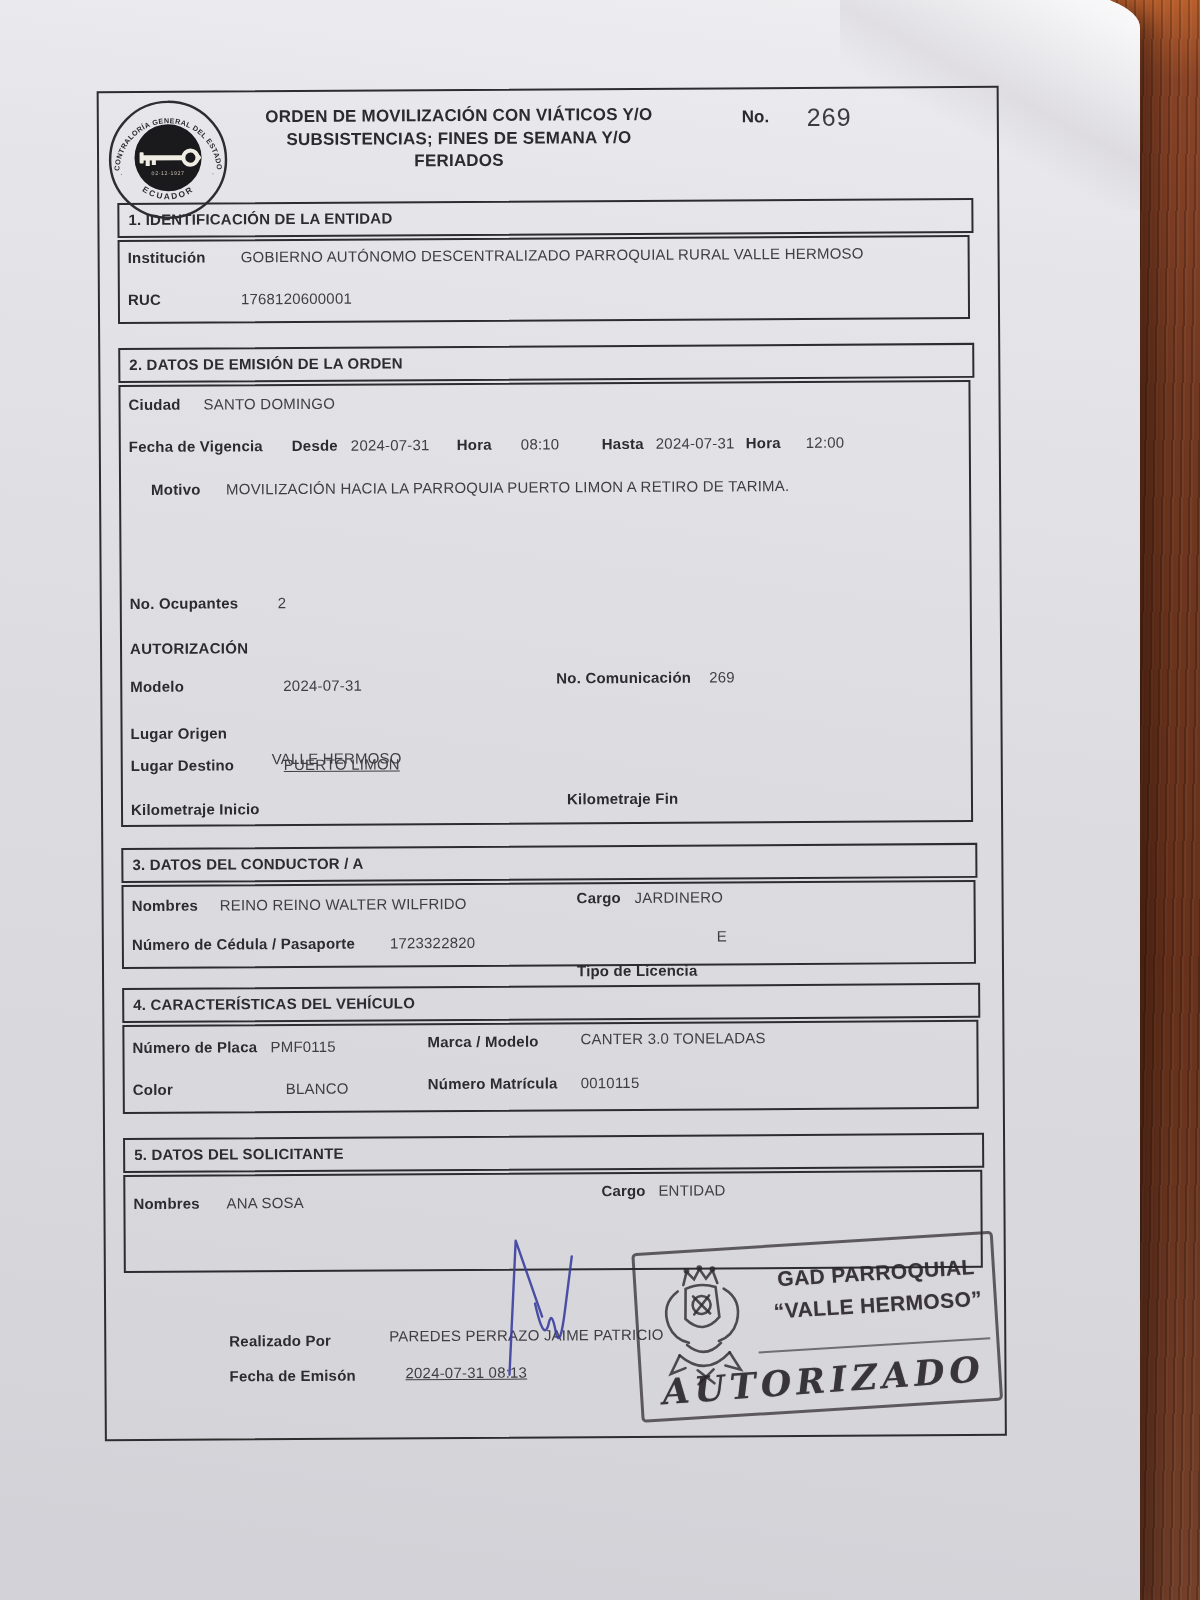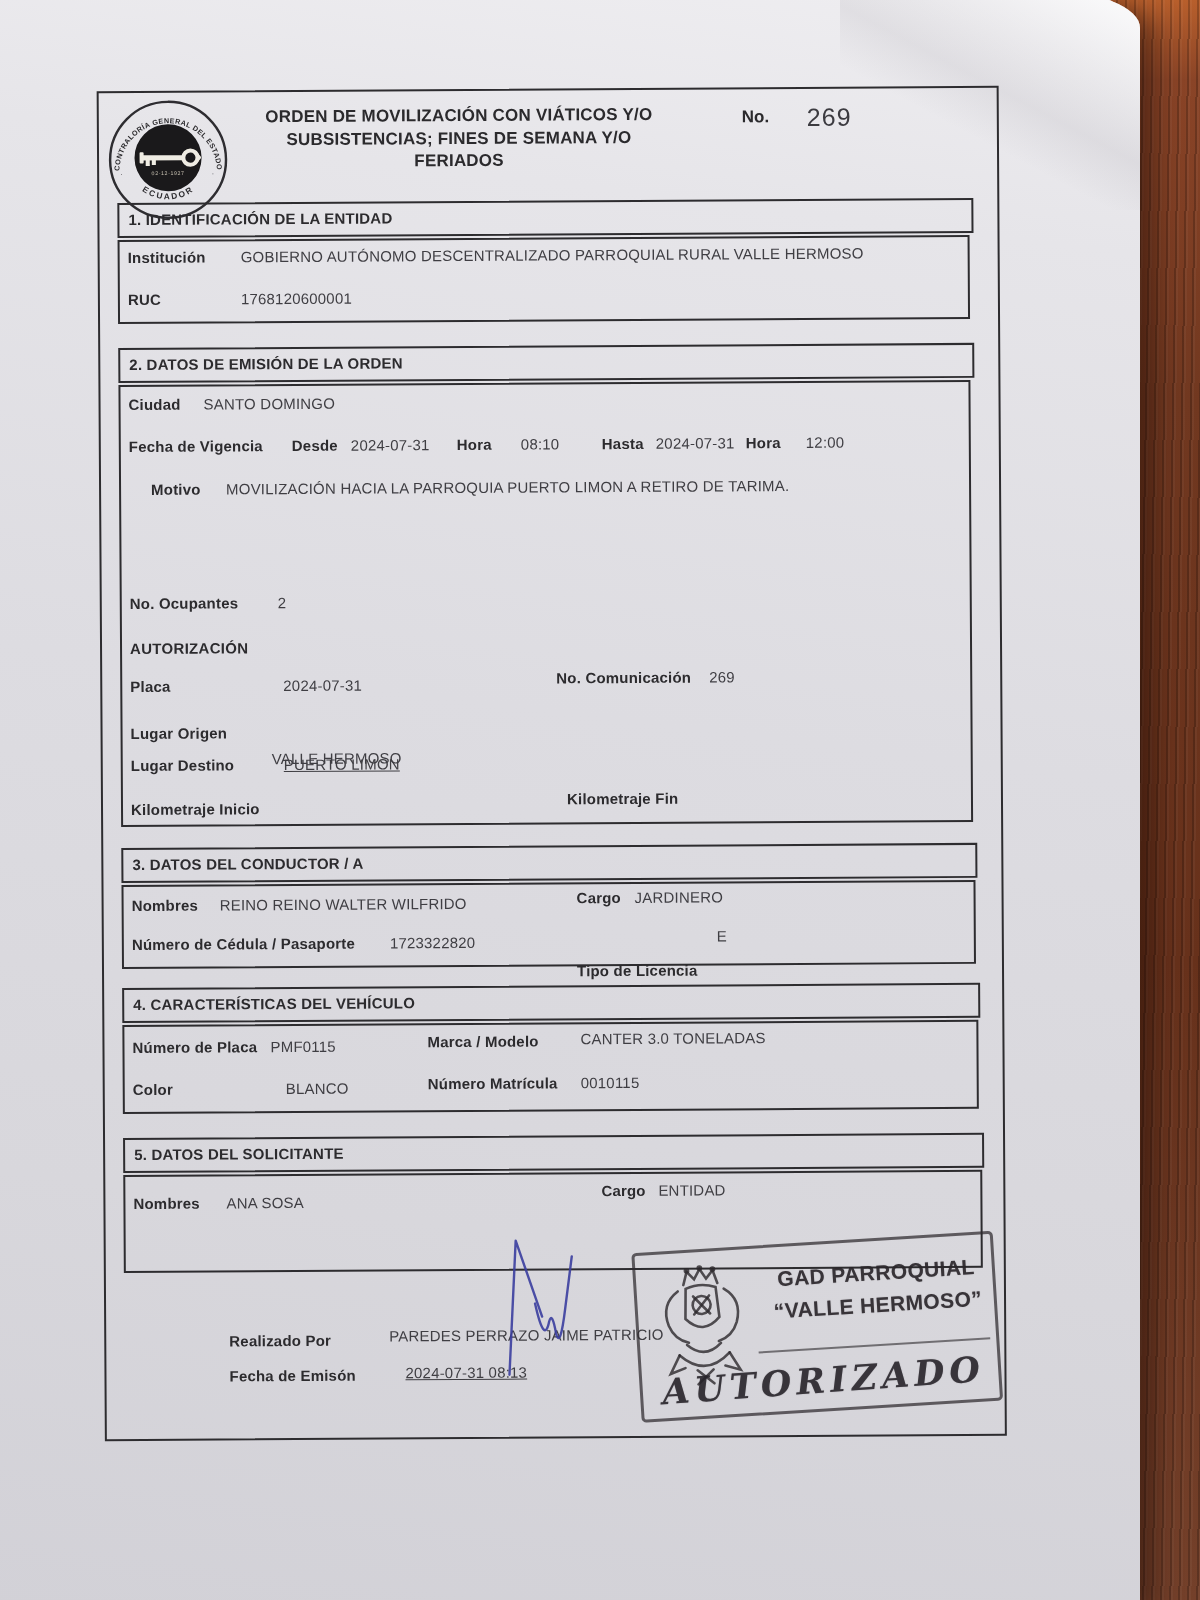--- a/index.html
+++ b/index.html
@@ -128,21 +128,21 @@
     <div class="fld" style="left:142px;top:478px;margin-left:10px;">
       <span class="lbl">Motivo</span>
       <span class="val" style="left:75px;">MOVILIZACIÓN HACIA LA PARROQUIA PUERTO LIMON A RETIRO DE TARIMA.</span>
     </div>
     <div class="fld" style="left:130px;top:592px;">
       <span class="lbl">No. Ocupantes</span>
       <span class="val" style="left:148px;">2</span>
     </div>
     <div class="autorizacion" style="left:130px;top:637px;">AUTORIZACIÓN</div>
     <div class="fld" style="left:130px;top:675px;">
-      <span class="lbl">Placa</span>
+      <span class="lbl">Modelo</span>
       <span class="val" style="left:153px;">2024-07-31</span>
       <span class="val lbl" style="left:426px;top:-6px;">No. Comunicación</span>
       <span class="val" style="left:579px;top:-6px;">269</span>
     </div>
     <div class="fld" style="left:130px;top:722px;">
       <span class="lbl">Lugar Origen</span>
       <span class="val" style="left:141px;margin-top:26px;">VALLE HERMOSO</span>
     </div>
     <div class="fld" style="left:130px;top:754px;">
       <span class="lbl">Lugar Destino</span>

